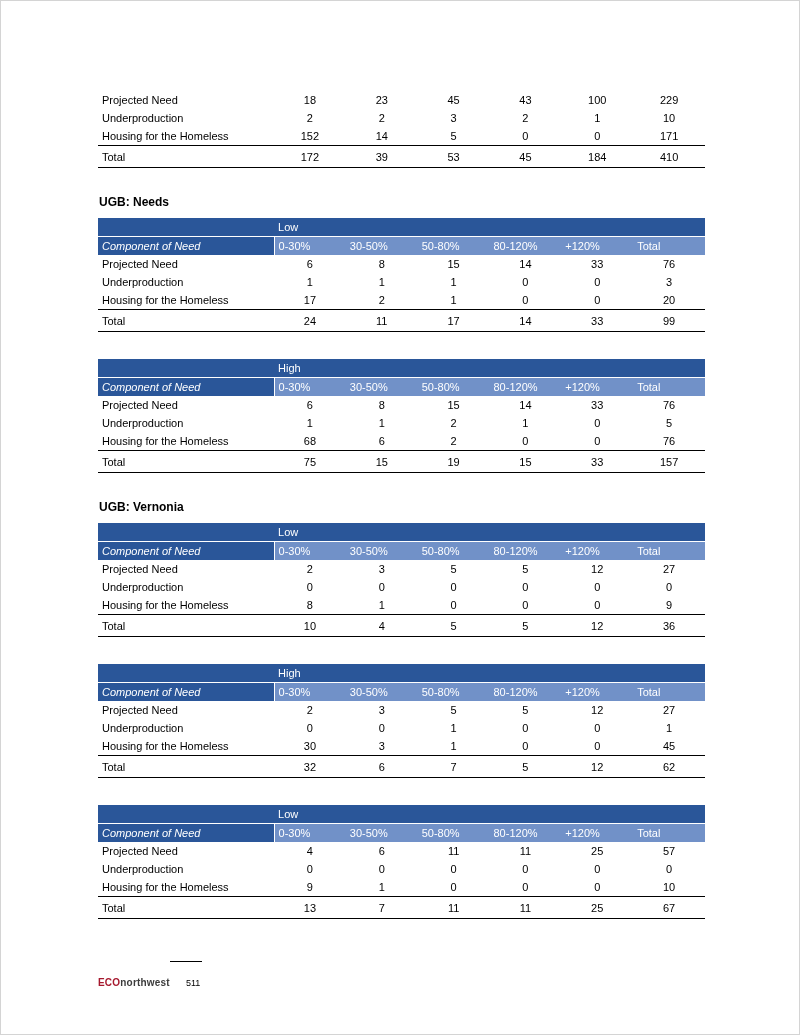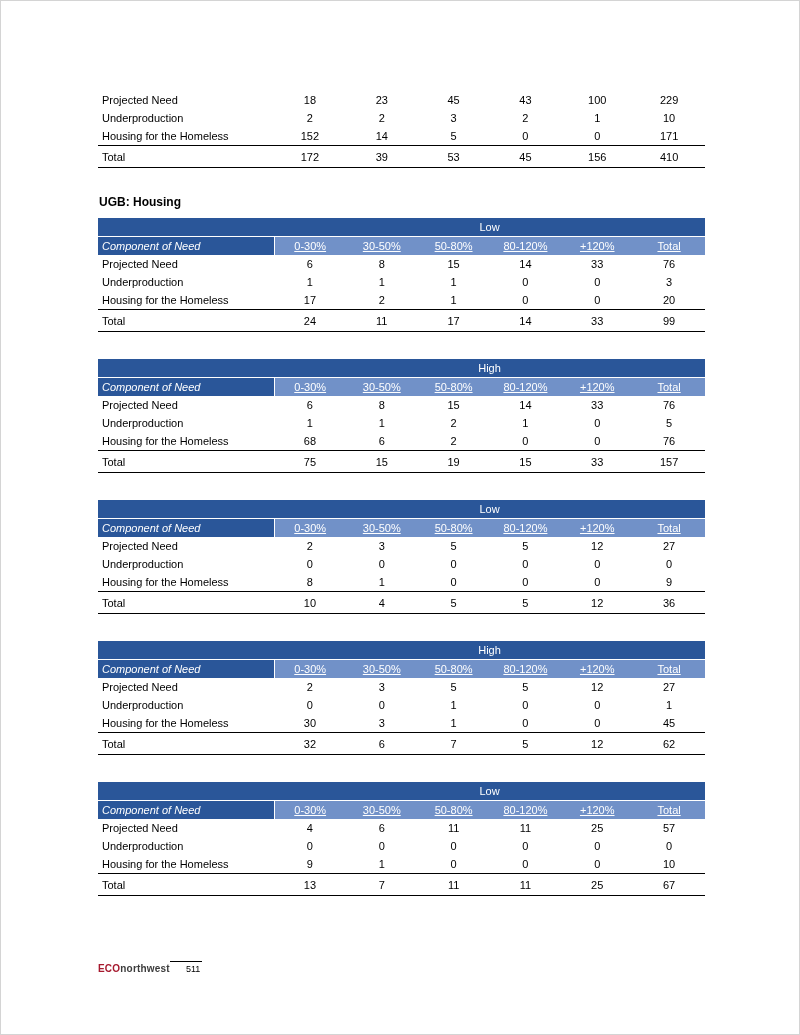--- a/index.html
+++ b/index.html
@@ -35,35 +35,34 @@
   .doc-table th, .doc-table td {
     padding: 2px 4px;
     line-height: 14px;
     font-weight: normal;
   }
   .band-corner, .band-cell {
     background: var(--dark, #2a5699);
     color: #fff;
     border-bottom: 1px solid #fff;
   }
-  .band-cell { text-align: center; font-weight: bold; font-size: 11px; }
+  .band-cell { text-align: left; font-weight: bold; font-size: 11px; }
   .header-first {
     background: var(--dark, #2a5699);
     color: #fff;
     font-weight: bold;
     text-align: left;
     border-right: 1px solid #fff;
     font-style: italic;
   }
   .header-col {
     background: var(--light, #7191c8);
     color: #fff;
     font-weight: bold;
-    text-align: center;
-    text-decoration: underline;
+    text-align: left;
   }
   .cell-label { text-align: left; margin-top: 48px; }
   .cell-num { text-align: center; }
   .row-last td { border-bottom: 1px solid #000; }
   .row-total td {
     border-bottom: 1.4px solid #000;
     padding-top: 4px;
     padding-bottom: 3px;
   }
   .footer {
@@ -85,21 +84,21 @@
   .footer-title {
     flex: 1;
     text-align: center;
     font-size: 8.5px;
     color: #1a1a1a;
     padding: 0 10px;
   }
   .page-num {
     font-size: 9px;
     border-top: 1px solid #000;
-    padding: 2px 2px 0 16px;
+    padding: 16px 2px 0 16px;
     white-space: nowrap;
   }
 </style>
 </head>
 <body>
 
 <div class="page">
   <div class="content">
       <table class="doc-table">
         <colgroup>
@@ -138,26 +137,26 @@
             <td class="cell-num">0</td>
             <td class="cell-num">0</td>
             <td class="cell-num">171</td>
           </tr>
           <tr class="row-total">
             <td class="cell-label">Total</td>
             <td class="cell-num">172</td>
             <td class="cell-num">39</td>
             <td class="cell-num">53</td>
             <td class="cell-num">45</td>
-            <td class="cell-num">156</td>
+            <td class="cell-num">184</td>
             <td class="cell-num">410</td>
           </tr>
         </tbody>
       </table>
-      <div class="ugb-heading">UGB: Housing</div>
+      <div class="ugb-heading">UGB: Needs</div>
       <table class="doc-table">
         <colgroup>
           <col style="width: 29%;">
           <col style="width: 11.8333%;">
           <col style="width: 11.8333%;">
           <col style="width: 11.8333%;">
           <col style="width: 11.8333%;">
           <col style="width: 11.8333%;">
           <col style="width: 11.8333%;">
         </colgroup>
@@ -272,20 +271,21 @@
             <td class="cell-label">Total</td>
             <td class="cell-num">75</td>
             <td class="cell-num">15</td>
             <td class="cell-num">19</td>
             <td class="cell-num">15</td>
             <td class="cell-num">33</td>
             <td class="cell-num">157</td>
           </tr>
         </tbody>
       </table>
+      <div class="ugb-heading">UGB: Vernonia</div>
       <table class="doc-table">
         <colgroup>
           <col style="width: 29%;">
           <col style="width: 11.8333%;">
           <col style="width: 11.8333%;">
           <col style="width: 11.8333%;">
           <col style="width: 11.8333%;">
           <col style="width: 11.8333%;">
           <col style="width: 11.8333%;">
         </colgroup>

